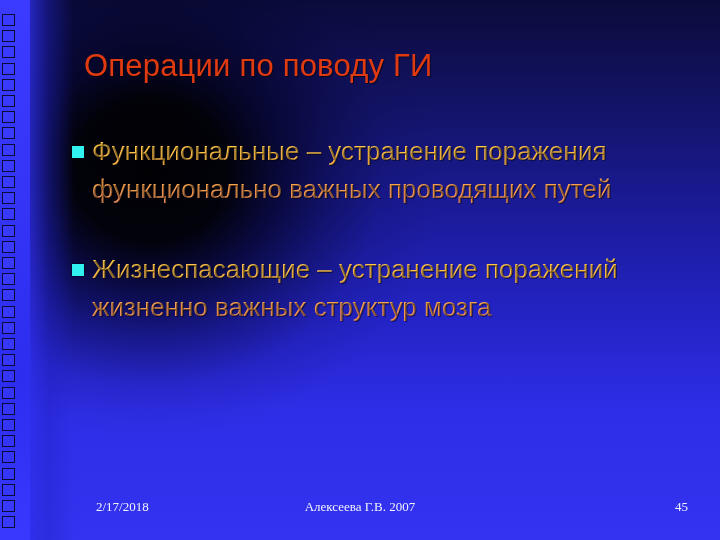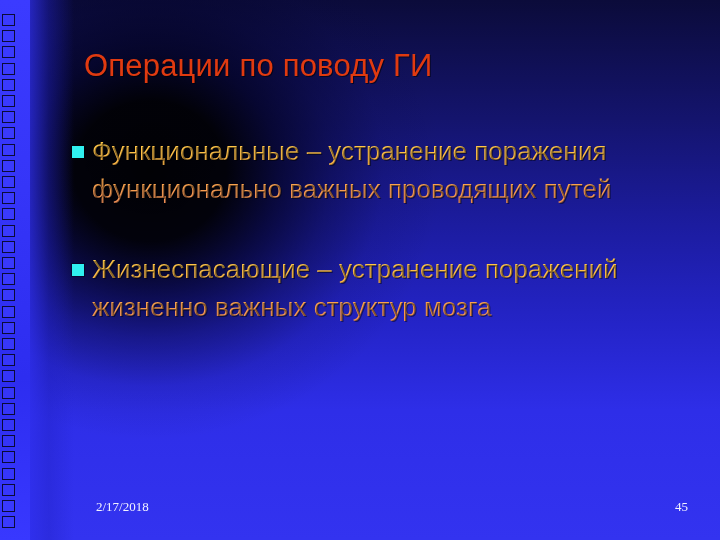--- a/index.html
+++ b/index.html
@@ -233,17 +233,18 @@
 
       <div class="bullet-item">
         <span class="bullet-marker"></span>
         <span class="bullet-text">Жизнеспасающие – устранение поражений жизненно важных структур мозга</span>
       </div>
 
     </div>
 
     <div class="footer">
       <span class="f-date">2/17/2018</span>
+      <span class="f-author">Алексеева Г.В. 2007</span>
       <span class="f-page">45</span>
     </div>
 
   </div>
 </div>
 
 </body></html>

